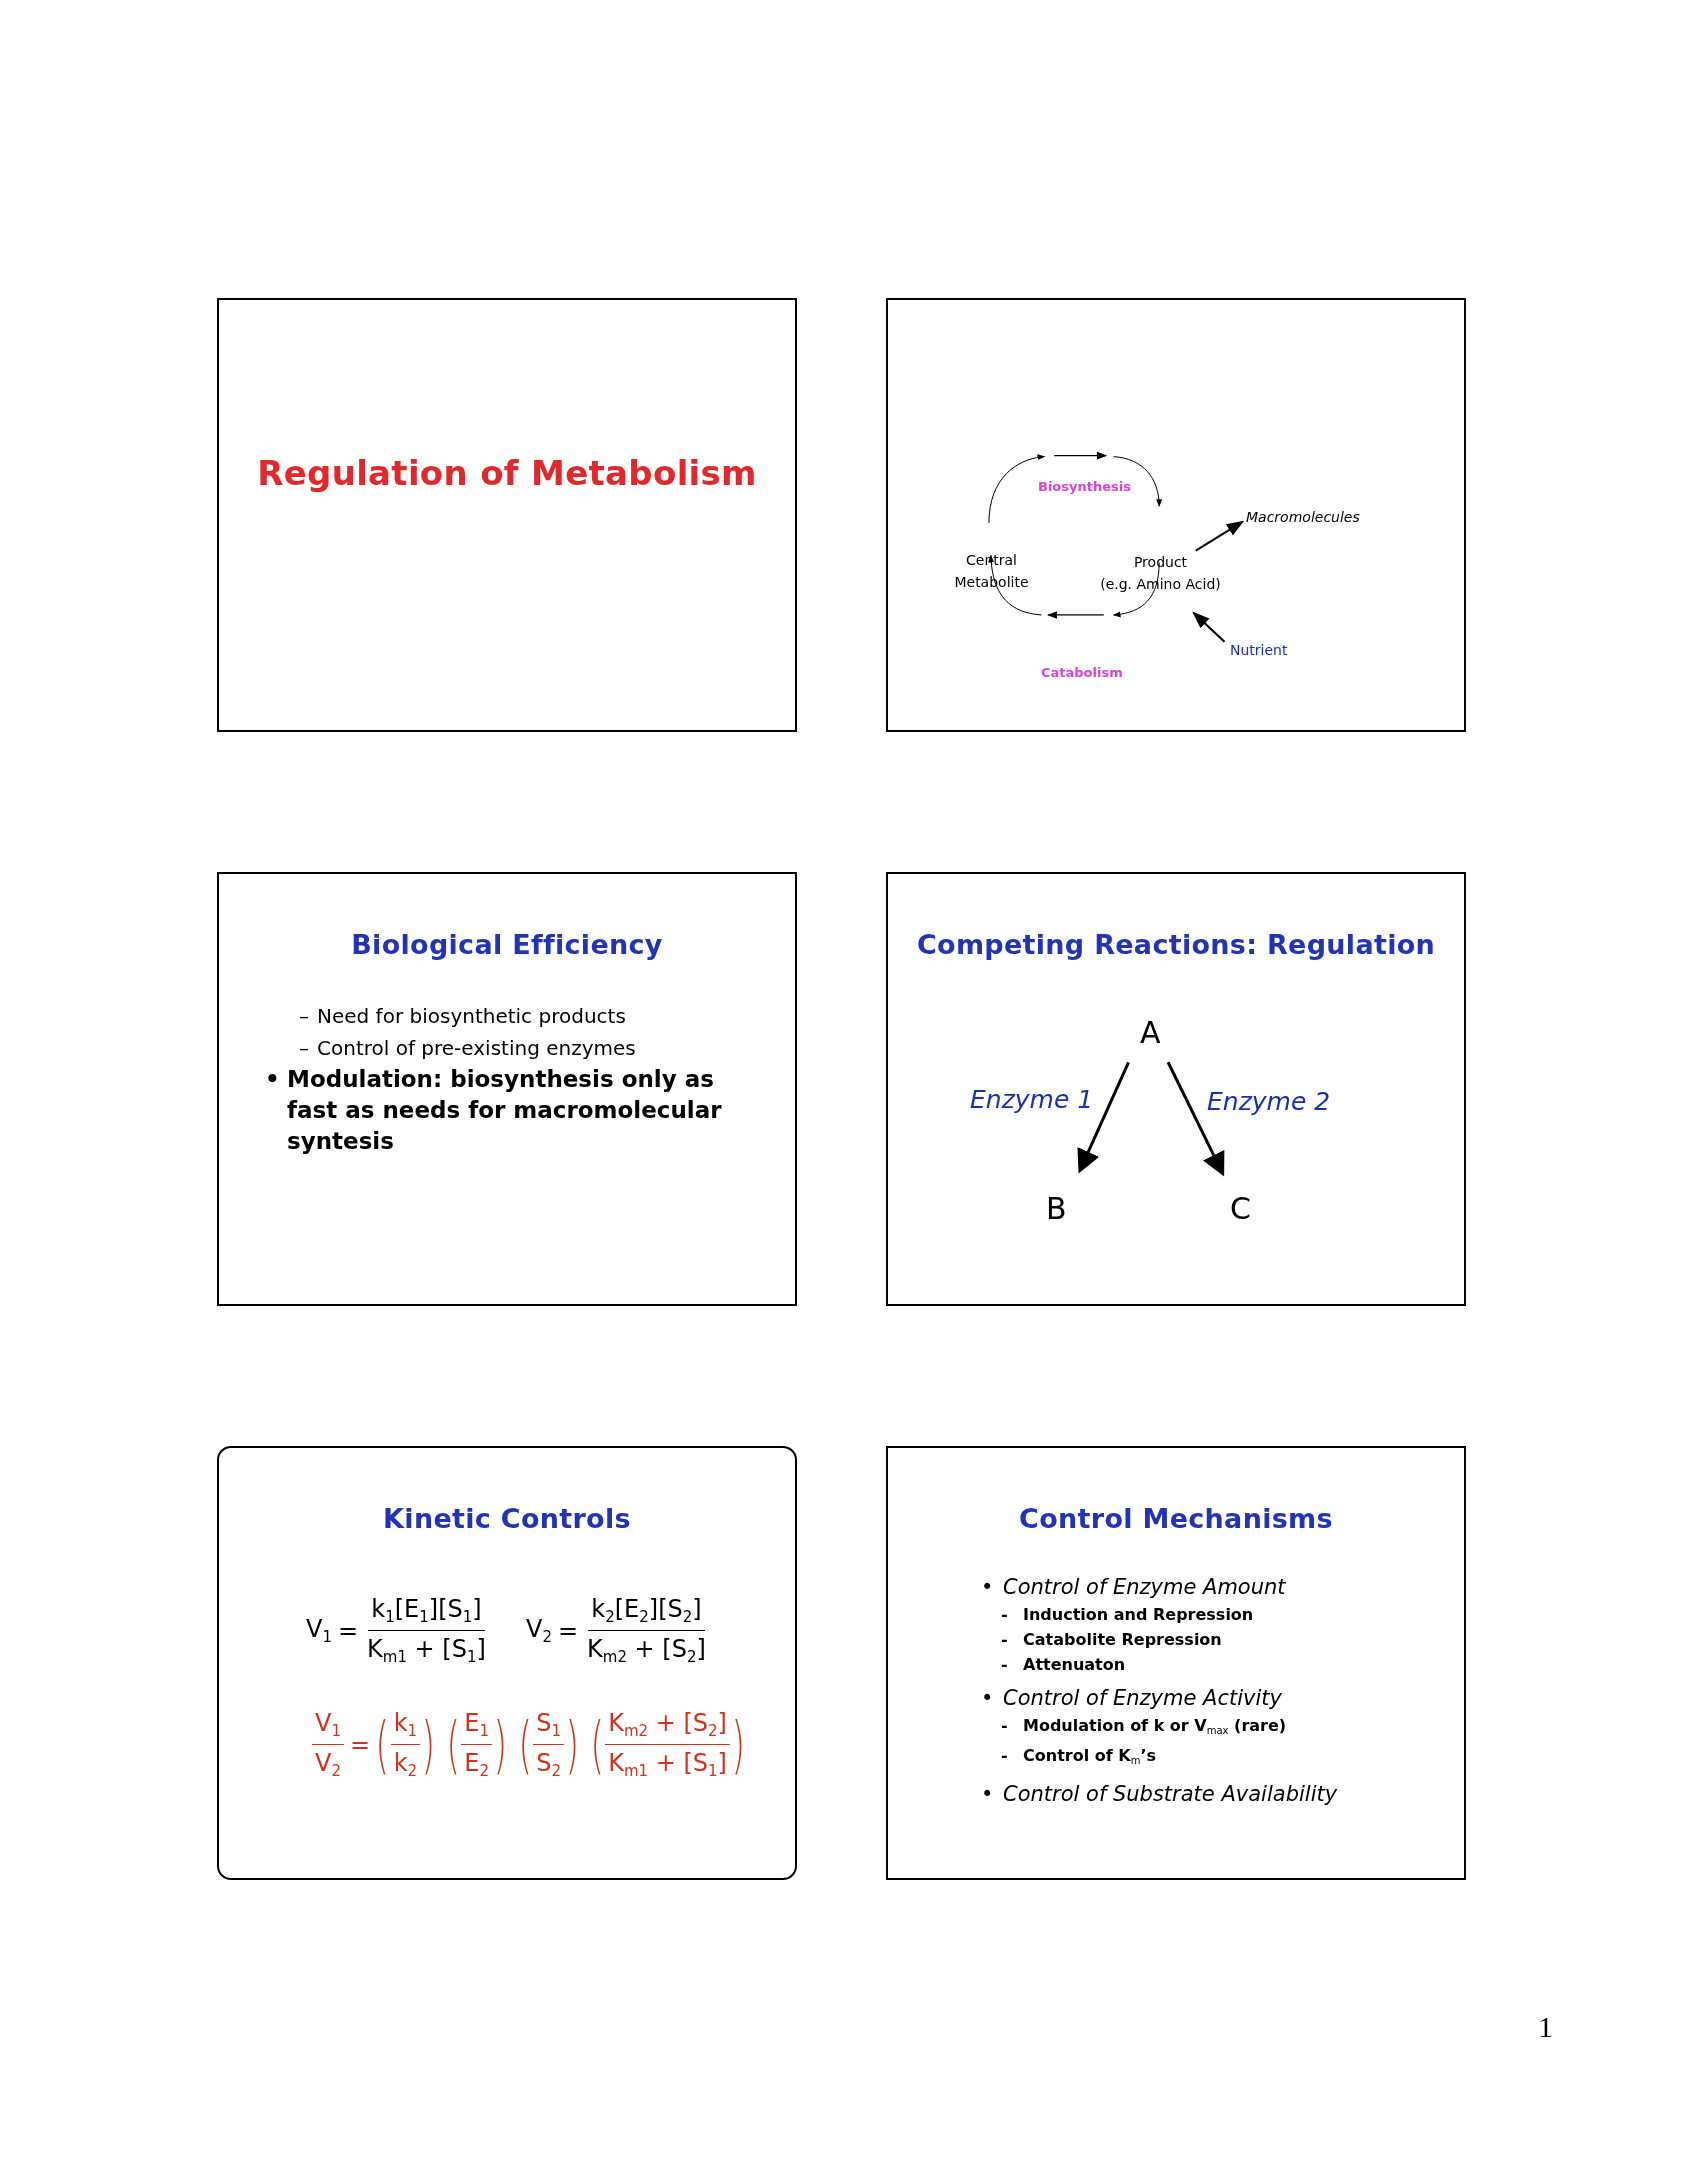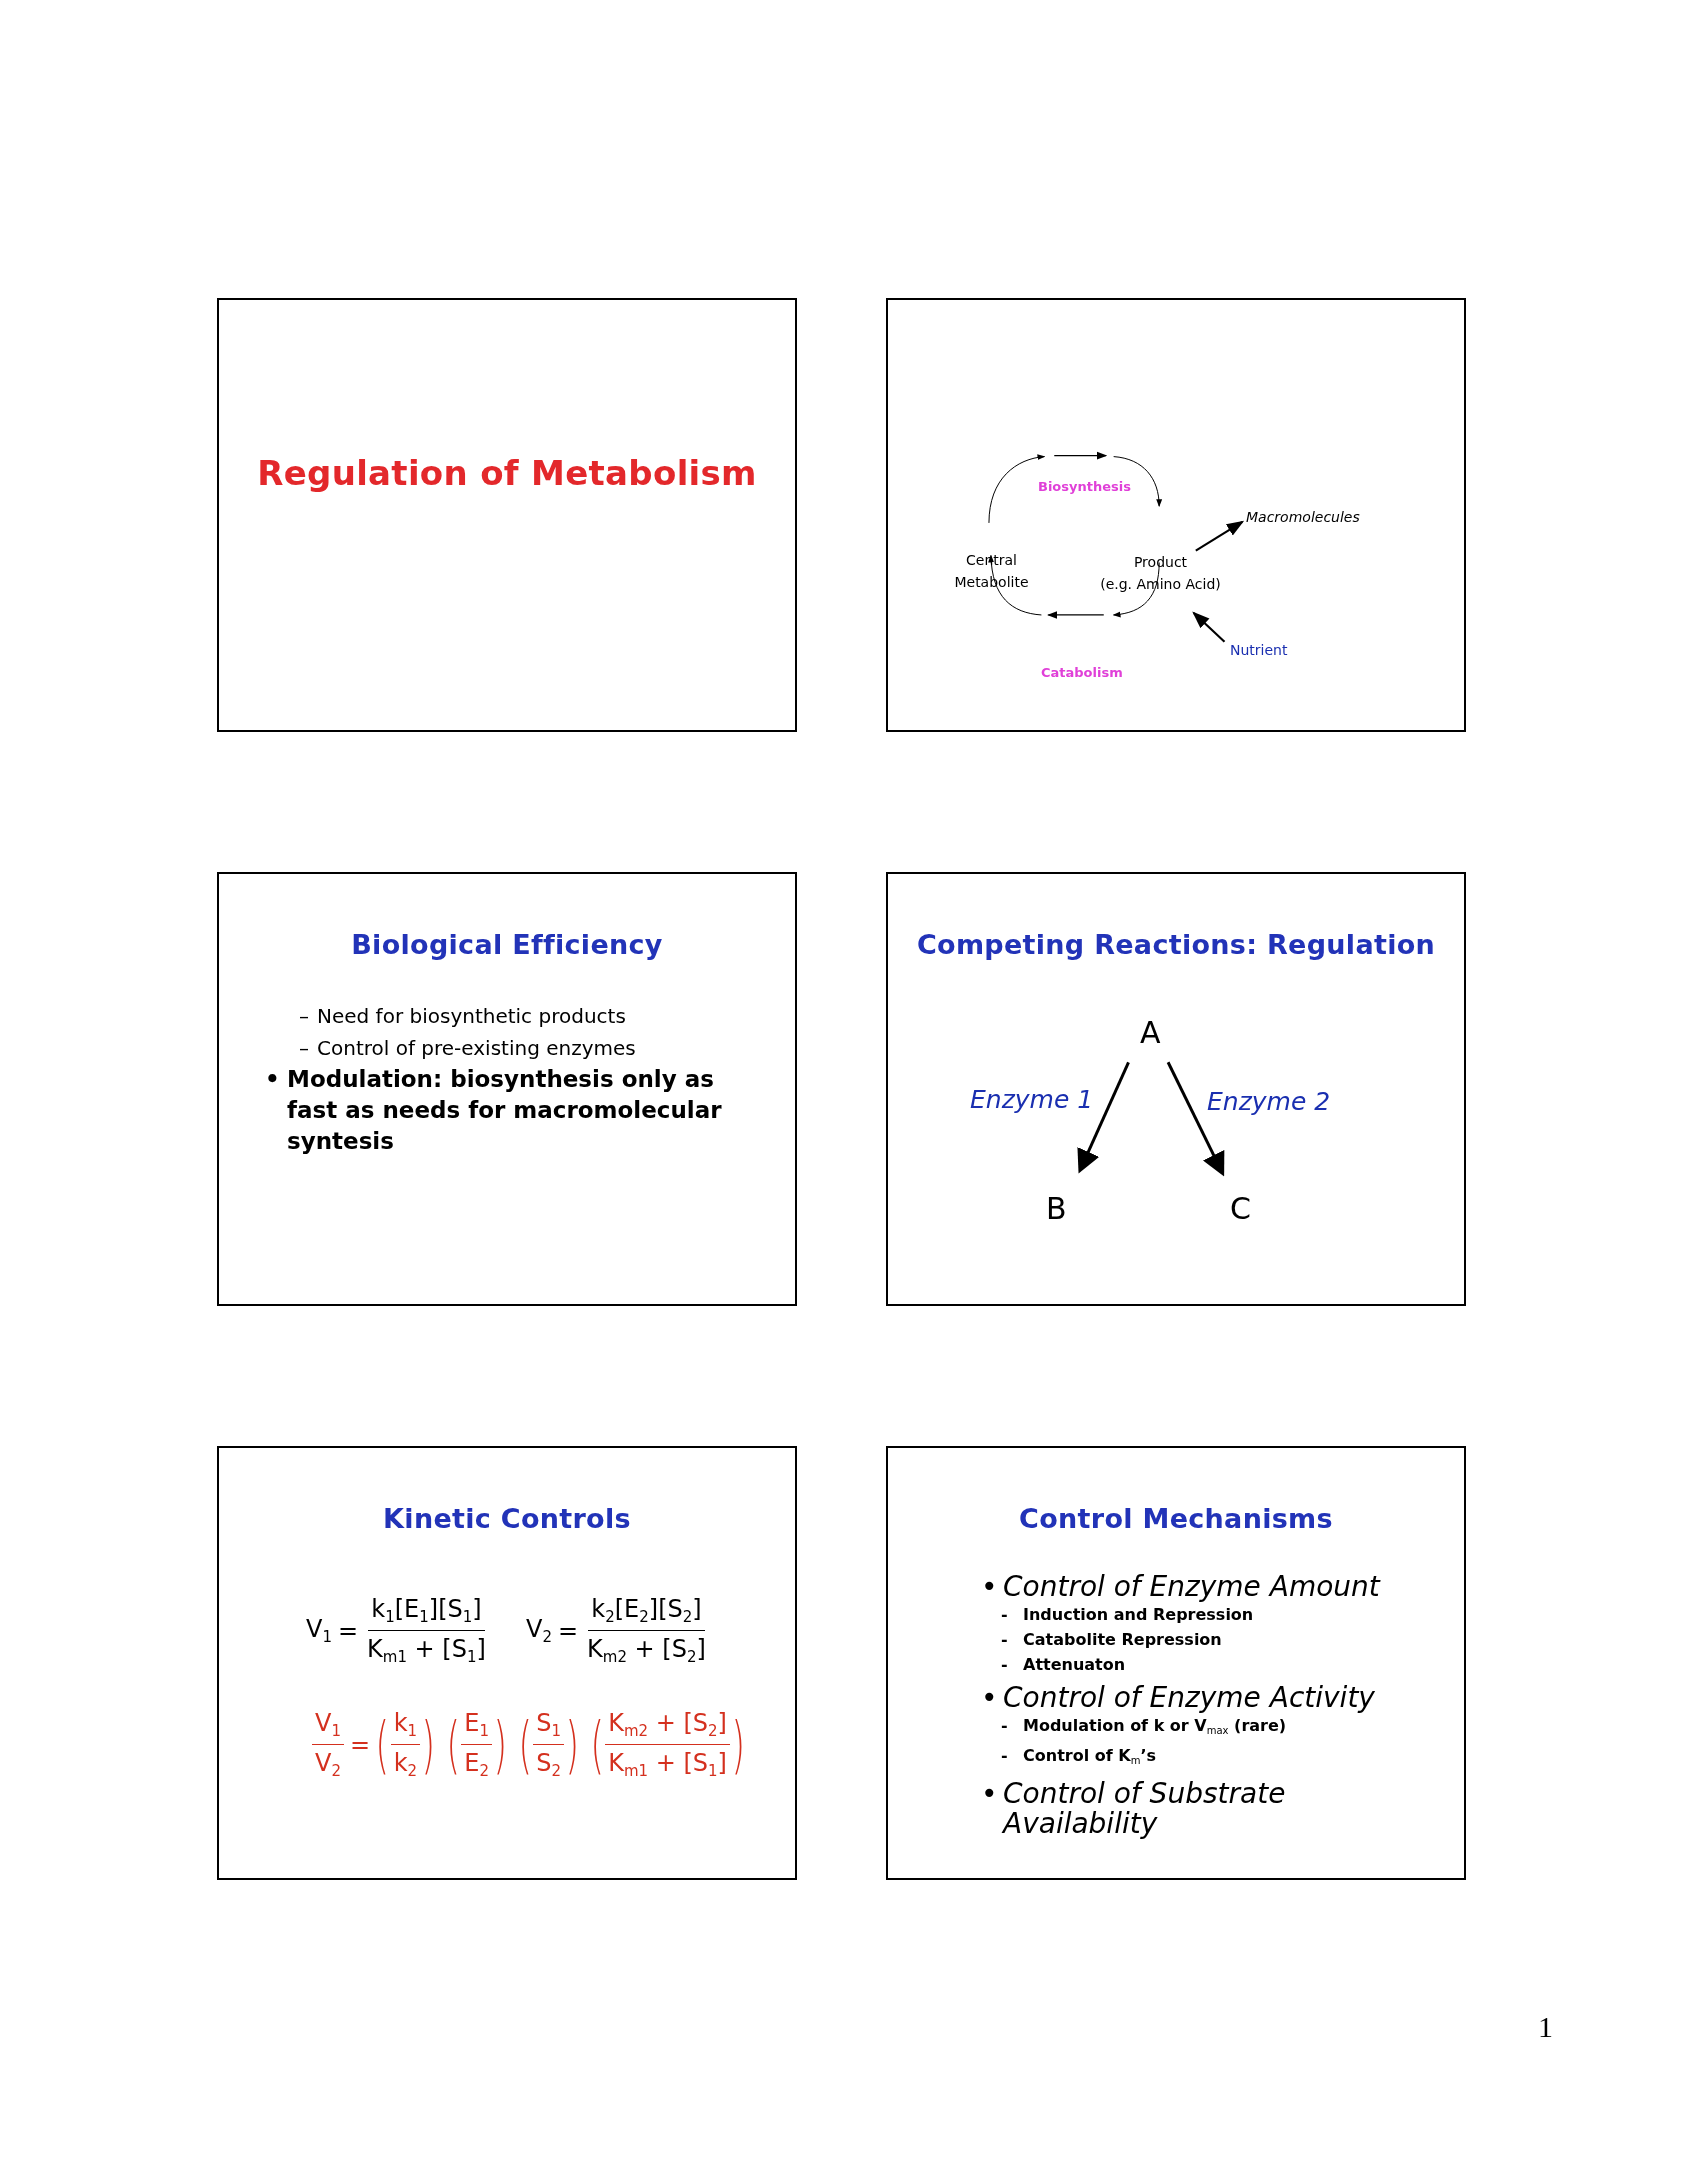--- a/index.html
+++ b/index.html
@@ -23,21 +23,21 @@
     
     .bullets { position: absolute; font-family: "DejaVu Sans", sans-serif; }
     .b1 { position: relative; padding-left: 22px; }
     .b1::before { content: "\2022"; position: absolute; left: 0; top: 0; }
     .b2 { position: relative; padding-left: 28px; }
     .b2::before { content: "\2013"; position: absolute; left: 10px; top: 0; }
 
     .eff .b1 { font-size: 23px; line-height: 31px; font-weight: bold; }
     .eff .b2 { font-size: 20px; line-height: 32px; font-weight: normal; }
 
-    .ctrl .b1 { font-size: 28px; line-height: 30px; font-style: italic; }
+    .ctrl .b1 { font-size: 21px; line-height: 30px; font-style: italic; }
     .ctrl .b2 { font-size: 16px; line-height: 25px; font-weight: bold; padding-left: 42px; }
     .ctrl .b2::before { left: 20px; content: "-"; }
     .sub { font-size: 10px; vertical-align: -3px; font-weight: normal; }
 
     
     .eq { position: absolute; font-family: "DejaVu Sans", sans-serif; font-size: 24px; display: flex; align-items: center; }
     .frac { display: inline-flex; flex-direction: column; align-items: center; margin: 0 6px; }
     .frac .num { padding: 0 3px 4px 3px; border-bottom: 1.5px solid currentColor; }
     .frac .den { padding: 4px 3px 0 3px; }
     .eq sub { font-size: 15px; vertical-align: -5px; }
@@ -118,21 +118,21 @@
     <path d="M 243 190 L 195 297" stroke="#000" stroke-width="3" fill="none" marker-end="url(#ah2)"></path>
     <path d="M 283 190 L 337 300" stroke="#000" stroke-width="3" fill="none" marker-end="url(#ah2)"></path>
   </svg>
   <div class="abs cr-letter" style="left:252px; top:141px;">A</div>
   <div class="abs cr-letter" style="left:158px; top:317px;">B</div>
   <div class="abs cr-letter" style="left:342px; top:317px;">C</div>
   <div class="abs enzyme" style="left:82px; top:211px;">Enzyme 1</div>
   <div class="abs enzyme" style="left:319px; top:213px;">Enzyme 2</div>
 </div>
 
-<div class="slide" style="left:217px; top:1446px;">
+<div class="slide" style="left:217px; top:1446px;border-radius:14px;">
   <div class="slide-title" style="top:55px;">Kinetic Controls</div>
 
   <div class="eq" style="left:87px; top:147px;">
     <span><span>V</span><sub>1</sub></span>
     <span style="margin-left:6px;">=</span>
     <span class="frac">
       <span class="num"><span>k</span><sub>1</sub><span>[E</span><sub>1</sub><span>][S</span><sub>1</sub><span>]</span></span>
       <span class="den"><span>K</span><sub>m1</sub><span> + [S</span><sub>1</sub><span>]</span></span>
     </span>
   </div>

